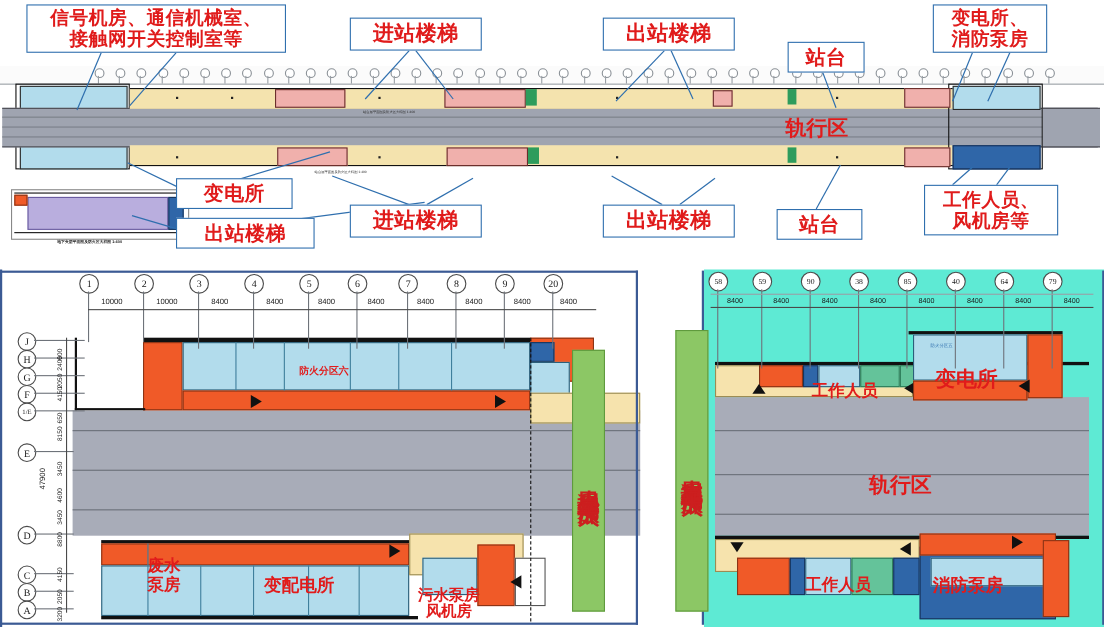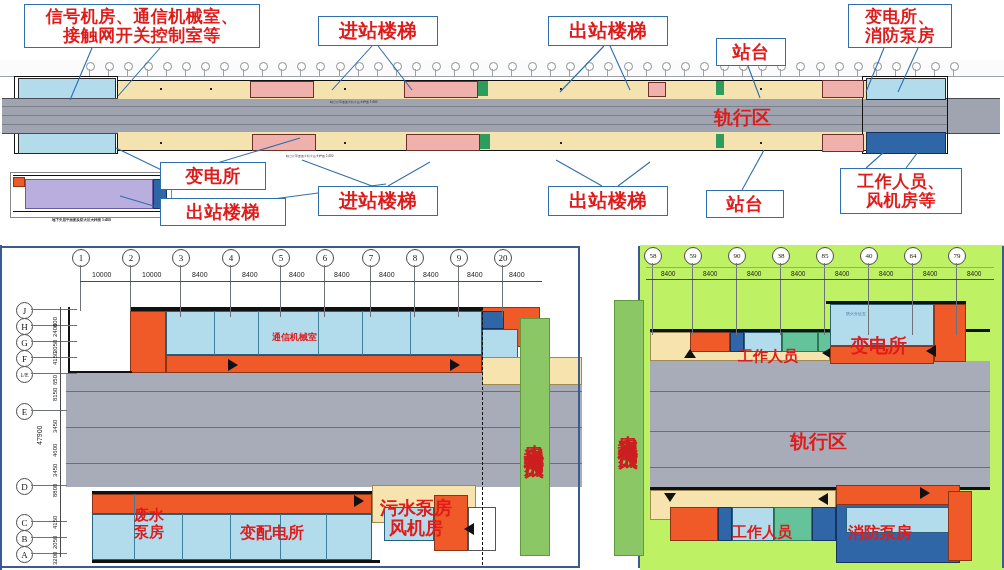--- a/index.html
+++ b/index.html
@@ -90,21 +90,21 @@
   .rm-white{position:absolute;background:#ffffff;border:0.8px solid #555;box-sizing:border-box;}
   .rm-black{position:absolute;background:#111;}
   .rm-lilac{position:absolute;background:#b9aede;border:0.8px solid #6a5ca0;box-sizing:border-box;}
 
   .arrow-up{position:absolute;width:0;height:0;border-left:6px solid transparent;border-right:6px solid transparent;border-bottom:9px solid #111;}
   .arrow-dn{position:absolute;width:0;height:0;border-left:6px solid transparent;border-right:6px solid transparent;border-top:9px solid #111;}
   .arrow-lt{position:absolute;width:0;height:0;border-top:6px solid transparent;border-bottom:6px solid transparent;border-right:10px solid #111;}
   .arrow-rt{position:absolute;width:0;height:0;border-top:6px solid transparent;border-bottom:6px solid transparent;border-left:10px solid #111;}
 
   
-  .brpanel{position:absolute;left:640px;top:245px;width:364px;height:325px;background:#bef264;}
+  .brpanel{position:absolute;left:640px;top:245px;width:364px;height:325px;background:#5eead4;}
 
   .divider-v{position:absolute;background:#3b5a94;width:2px;}
   .divider-h{position:absolute;background:#3b5a94;height:2px;}
 
   .inset{position:absolute;left:10px;top:172px;width:160px;height:44px;background:#ffffff;border:0.8px solid #888;}
   .insetcap{position:absolute;left:52px;top:218px;font-size:3.5px;color:#222;white-space:nowrap;font-weight:bold;}
   .micro{position:absolute;font-size:3px;color:#333;white-space:nowrap;}
   .micro2{position:absolute;font-size:4px;color:#333;white-space:nowrap;}
 </style>
 </head>
@@ -277,21 +277,21 @@
 
       <div class="rm-black" style="left:128px;top:62px;width:352px;height:5px;"></div>
       <div class="rm-orange" style="left:128px;top:66px;width:36px;height:62px;"></div>
       <div class="rm-blue" style="left:164px;top:66px;width:316px;height:44px;"></div>
       <div class="rm-orange" style="left:164px;top:110px;width:316px;height:18px;"></div>
       <div class="gridline-v" style="left:212px;top:66px;height:44px;background:#3f7f9c;"></div>
       <div class="gridline-v" style="left:256px;top:66px;height:44px;background:#3f7f9c;"></div>
       <div class="gridline-v" style="left:316px;top:66px;height:44px;background:#3f7f9c;"></div>
       <div class="gridline-v" style="left:360px;top:66px;height:44px;background:#3f7f9c;"></div>
       <div class="gridline-v" style="left:408px;top:66px;height:44px;background:#3f7f9c;"></div>
-      <span class="redtext" style="left:270px;top:88px;font-size:9px;">通信机械室</span>
+      <span class="redtext" style="left:270px;top:88px;font-size:9px;">防火分区六</span>
       <div class="arrow-rt" style="left:448px;top:114px;"></div>
       <div class="arrow-rt" style="left:226px;top:114px;border-left-color:#111;"></div>
 
       <div class="rm-orange" style="left:480px;top:62px;width:58px;height:40px;"></div>
       <div class="rm-navy" style="left:480px;top:66px;width:22px;height:18px;"></div>
       <div class="rm-blue" style="left:480px;top:84px;width:36px;height:40px;"></div>
       <div class="rm-yellow" style="left:480px;top:112px;width:100px;height:28px;"></div>
       <div class="arrow-lt" style="left:530px;top:96px;"></div>
 
       <div class="rm-white" style="left:64px;top:62px;width:64px;height:66px;border:none;background:#fff;"></div>
@@ -386,21 +386,21 @@
           <span class="dimtext rot" style="left: 50px; top: 320px; font-size: 6px;">3200</span>
           <span class="dimtext rot" style="left: 34px; top: 200px; font-size: 7px;">47900</span>
         </div>
 
       <div style="position:absolute;left:480px;top:62px;width:0;height:258px;border-left:1.6px dashed #111;"></div>
     </div>
 
     <span class="redtext" style="left:132px;top:262px;font-size:15px;">废水
 泵房</span>
     <span class="redtext" style="left:238px;top:279px;font-size:16px;">变配电所</span>
-    <span class="redtext" style="left:378px;top:254px;font-size:18px;">污水泵房
+    <span class="redtext" style="left:378px;top:288px;font-size:14px;">污水泵房
 风机房</span>
   </div>
 
   <div class="brpanel">
     <div style="position:absolute;left:0;top:0;width:364px;height:325px;" id="br-inner">
 
       <div class="rm-grayzone" style="left:10px;top:116px;width:340px;height:126px;"></div>
       <div class="gridline-h" style="left:10px;top:146px;width:340px;background:#6a6f78;"></div>
       <div class="gridline-h" style="left:10px;top:186px;width:340px;background:#6a6f78;"></div>
       <div class="gridline-h" style="left:10px;top:222px;width:340px;background:#6a6f78;"></div>

